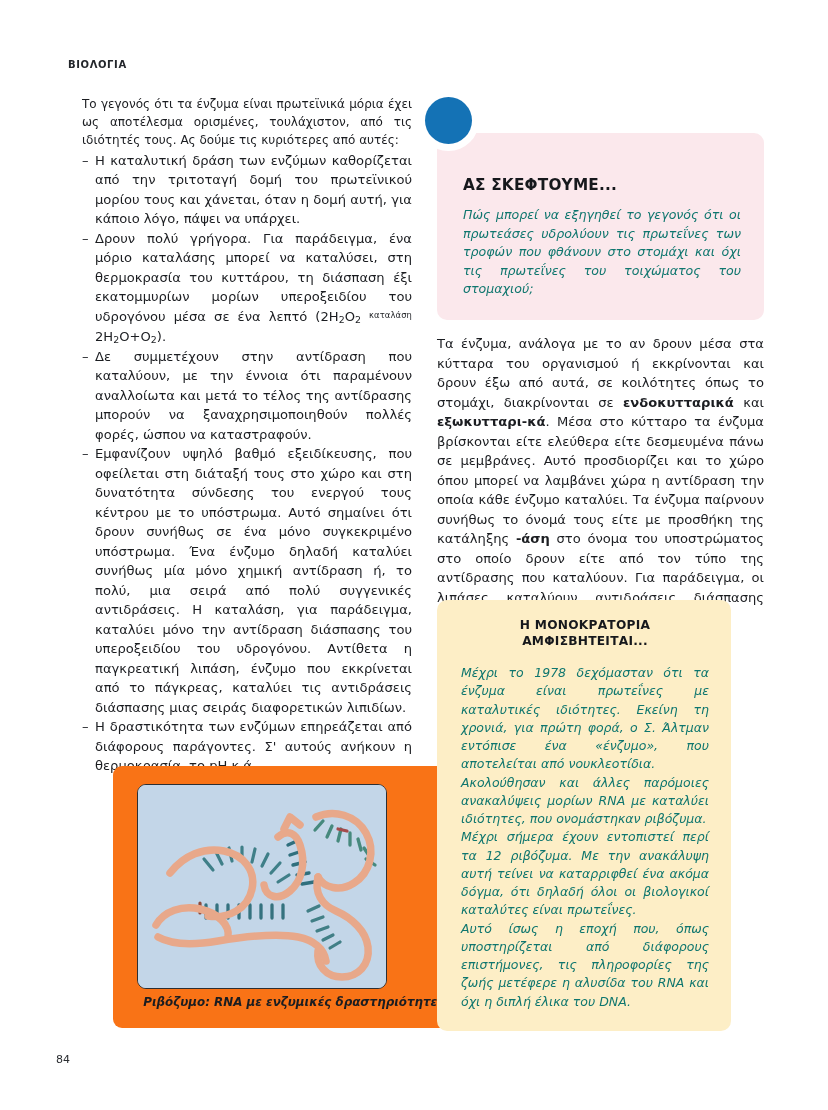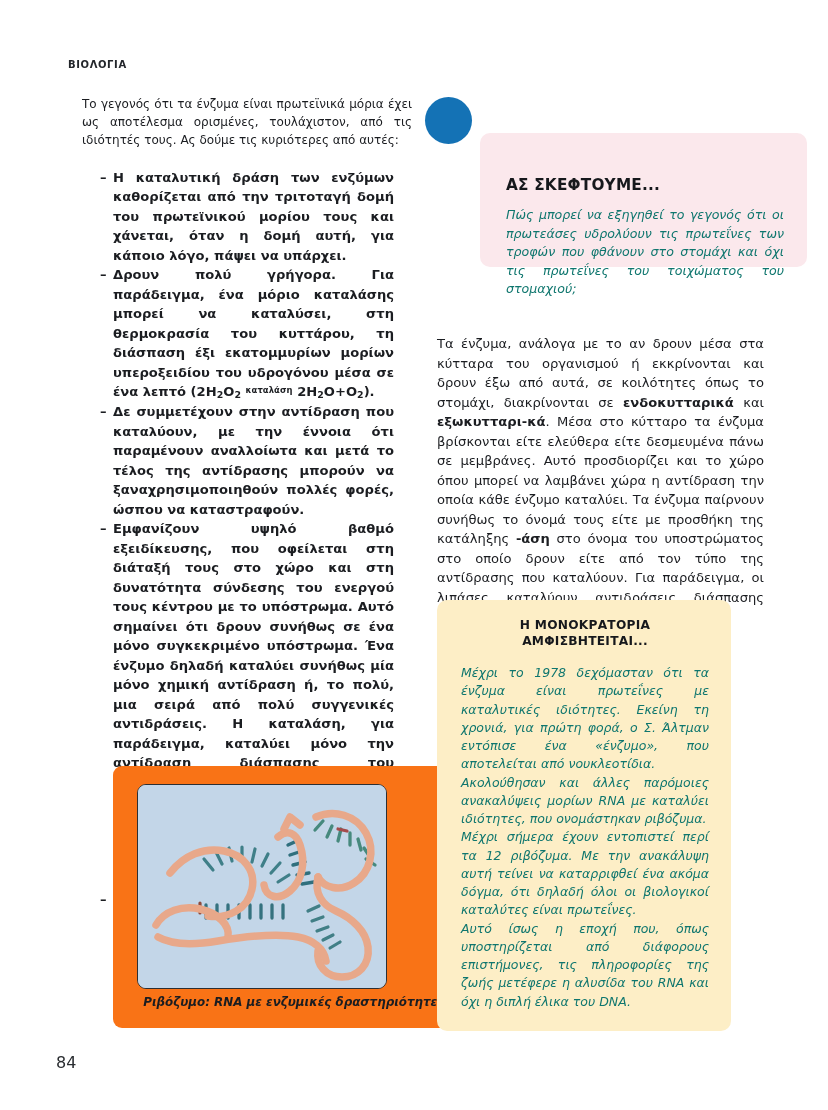--- a/index.html
+++ b/index.html
@@ -49,23 +49,22 @@
   .body-par {
     font-size: 12px;
     line-height: 1.49;
     text-align: justify;
     margin: 0 0 1px 0;
     color: #1b1d21;
     hyphens: manual;
   }
   ul.dash-list {
     list-style: none;
-    margin: 18px;
+    margin: 0;
     padding: 0;
-    font-weight: bold;
   }
   ul.dash-list > li {
     position: relative;
     padding-left: 13px;
     font-size: 13.1px;
     line-height: 1.49;
     text-align: justify;
     color: #1b1d21;
     margin: 0;
   }
@@ -127,25 +126,24 @@
     background: #1472b5;
     box-shadow: 0 0 0 7px #ffffff;
     z-index: 3;
   }
 
   .pink-box {
     position: absolute;
     left: 437px;
     top: 133px;
     width: 327px;
-    height: 134px;
+    height: 187px;
     background: #fbe8ec;
     border-radius: 10px;
     z-index: 2;
-    margin-left: 43px;
   }
   .pink-box .inner {
     padding: 43px 23px 0 26px;
   }
   .box-title-pink {
     font-size: 15.3px;
     font-weight: 700;
     color: #16181c;
     letter-spacing: 0.2px;
     margin: 0 0 12px 0;
@@ -195,21 +193,21 @@
     line-height: 1.32;
     margin: 0 0 15px 0;
   }
   .yellow-box .box-text-italic { font-size: 12.5px; line-height: 1.46; }
 
   
   .folio {
     position: absolute;
     left: 56px;
     top: 1053px;
-    font-size: 16px;
+    font-size: 11px;
     color: #2a2d31;
   }
 </style>
 </head>
 <body>
 
 <div class="page">
 
   <div class="running-head">ΒΙΟΛΟΓΙΑ</div>
 

